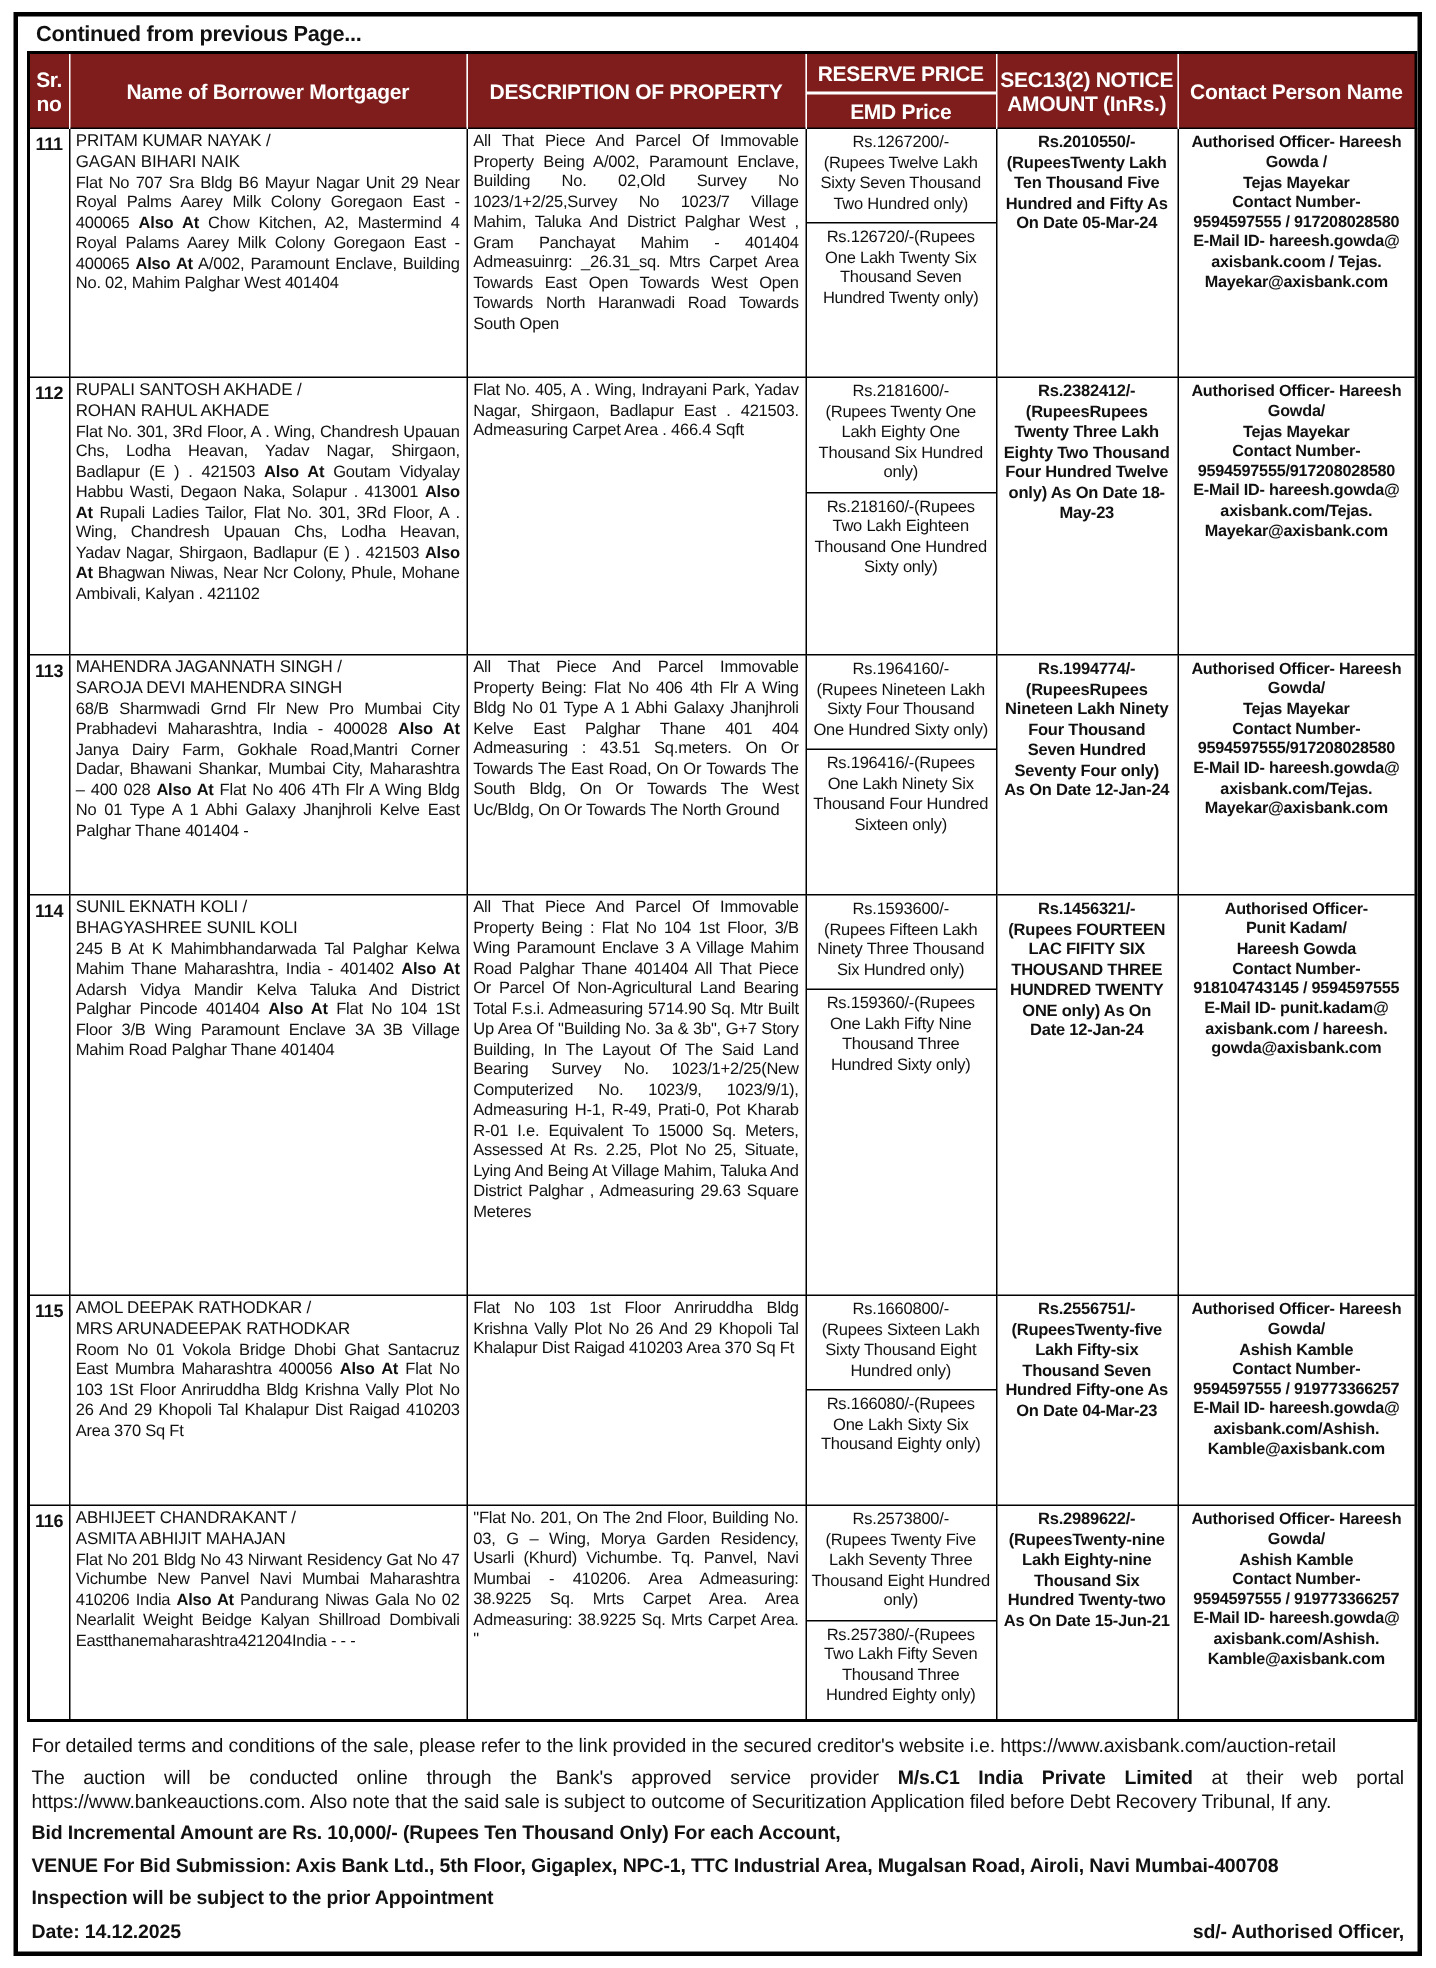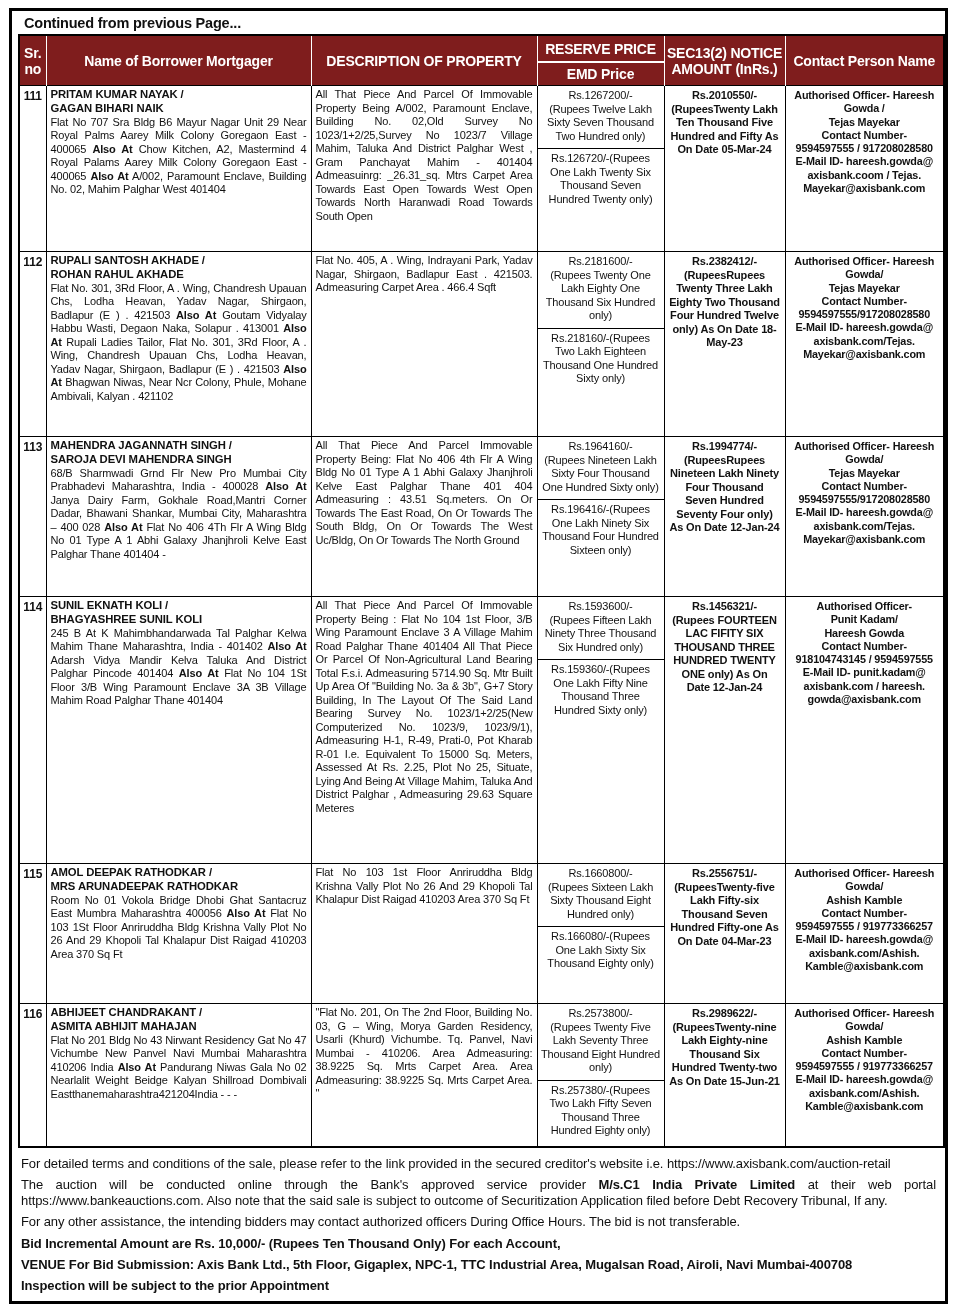--- a/index.html
+++ b/index.html
@@ -36,21 +36,21 @@
   th.price-h { padding: 0; }
   .price-h .top { padding: 5px 2px 4px 2px; border-bottom: 2px solid #fff; }
   .price-h .bot { padding: 3px 2px 3px 2px; }
   td {
     border: 1.5px solid #000;
     vertical-align: top;
     font-size: 11px; line-height: 1.23; letter-spacing: -0.15px;
     padding: 2px 4px;
   }
   td.sr { font-weight: bold; text-align: center; font-size: 12px; padding: 3px 1px; }
-  .bname { font-weight: bold; white-space: pre-line; font-size: 11.3px; letter-spacing: -0.1px; }
+  .bname { font-weight: normal; white-space: pre-line; font-size: 11.3px; letter-spacing: -0.1px; }
   .baddr { text-align: justify; }
   td.desc { text-align: justify; }
   td.price-cell { padding: 0; }
   .reserve {
     text-align: center; white-space: pre-line;
     border-bottom: 1.5px solid #000; padding: 3px 3px 5px 3px;
   }
   .emd { text-align: center; padding: 3px 3px; }
   td.sec { font-weight: bold; text-align: center; white-space: pre-line; padding-top: 3px; }
   td.contact { font-weight: bold; text-align: center; white-space: pre-line; padding-top: 3px; font-size: 10.8px; }
@@ -226,21 +226,20 @@
 Contact Number-
 9594597555 / 919773366257
 E-Mail ID- hareesh.gowda@ axisbank.com/Ashish. Kamble@axisbank.com</td>
         </tr>
       </tbody>
     </table>
 
     <div class="footer">
       <p class="fp">For detailed terms and conditions of the sale, please refer to the link provided in the secured creditor's website i.e. https://www.axisbank.com/auction-retail</p>
       <p class="fp"><span>The auction will be conducted online through the Bank's approved service provider </span><b>M/s.C1 India Private Limited</b><span> at their web portal https://www.bankeauctions.com. Also note that the said sale is subject to outcome of Securitization Application filed before Debt Recovery Tribunal, If any.</span></p>
-      <p class="fp">For any other assistance, the intending bidders may contact authorized officers During Office Hours. The bid is not transferable.</p>
       <p class="fp bold">Bid Incremental Amount are Rs. 10,000/- (Rupees Ten Thousand Only) For each Account,</p>
       <p class="fp bold">VENUE For Bid Submission: Axis Bank Ltd., 5th Floor, Gigaplex, NPC-1, TTC Industrial Area, Mugalsan Road, Airoli, Navi Mumbai-400708</p>
       <p class="fp bold">Inspection will be subject to the prior Appointment</p>
       <div class="sig-row">
         <div class="sig-col">
           <div>Date: 14.12.2025</div>
 
         </div>
         <div class="sig-col right">
           <div>sd/- Authorised Officer,</div>

